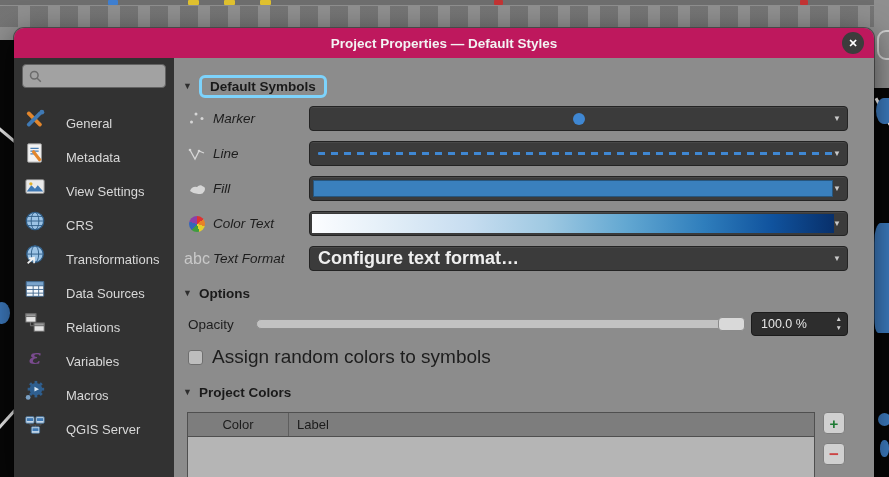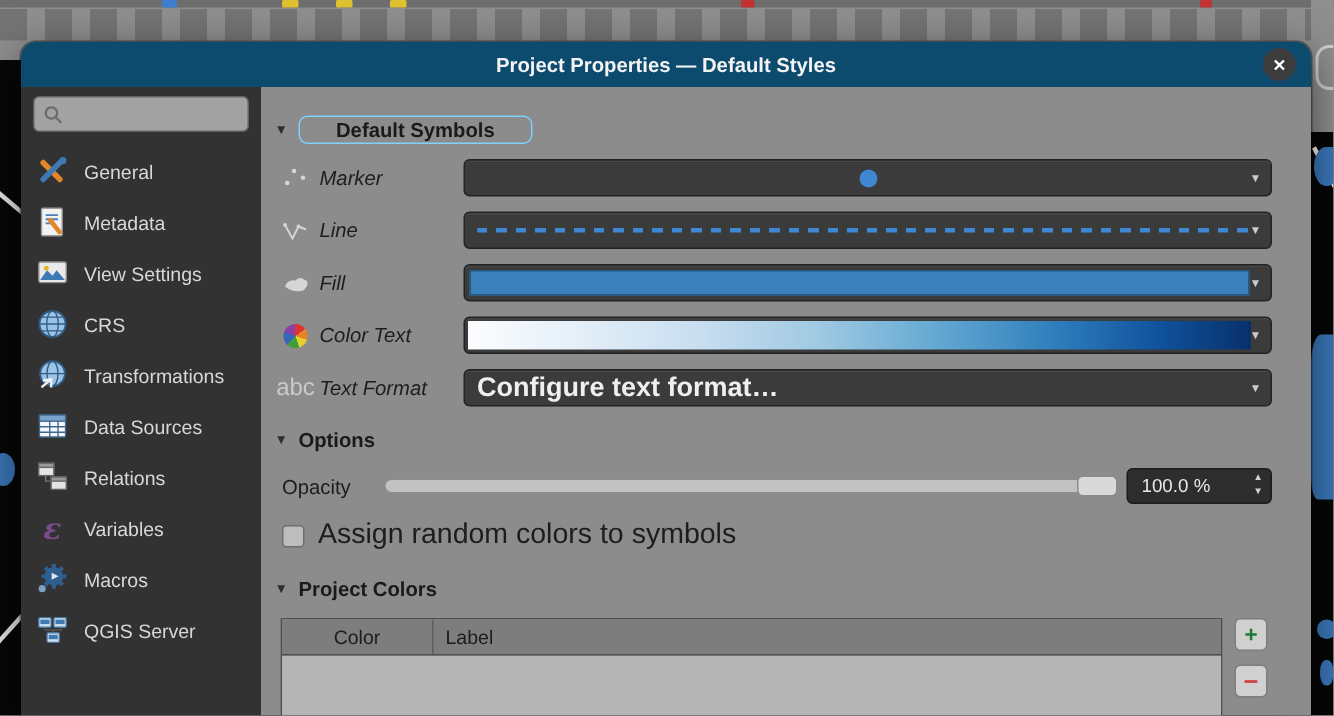--- a/index.html
+++ b/index.html
@@ -24,45 +24,45 @@
   .bg-right-canvas{position:absolute;left:0;top:88px;width:15px;height:389px;background:#060606;overflow:hidden;}
   .bg-right-canvas .blob{position:absolute;background:#3b78bb;}
   .bg-right-canvas .wcurve{position:absolute;background:#f4f4f4;width:30px;height:3px;transform:rotate(62deg);}
   
   .dialog{
     position:absolute;left:14px;top:28px;width:860px;height:449px;
     border-radius:10px 10px 0 0;background:#8c8c8c;overflow:hidden;
     box-shadow:0 0 0 1px rgba(0,0,0,.4),0 8px 30px rgba(0,0,0,.55);
     display:flex;flex-direction:column;
   }
-  .titlebar{height:30px;flex:none;background:#0c4a6e;position:relative;display:flex;align-items:center;justify-content:center;}
+  .titlebar{height:30px;flex:none;background:#be185d;position:relative;display:flex;align-items:center;justify-content:center;}
   .title{color:#f3f3f3;font-weight:bold;font-size:13.5px;}
   .close-btn{
     position:absolute;right:10px;top:4px;width:22px;height:22px;border-radius:50%;
     background:#3c3c3c;border:none;color:#ffffff;font-size:11px;font-weight:bold;
     display:flex;align-items:center;justify-content:center;cursor:pointer;padding:0;
   }
   .dialog-body{flex:1;display:flex;min-height:0;}
   
   .sidebar{width:160px;flex:none;background:#323232;padding-top:4px;box-sizing:border-box;overflow:hidden;}
   .searchbox{
     margin:2px 8px 9px 8px;height:24px;background:#a2a2a2;border:1px solid #626262;border-radius:4px;
     display:flex;align-items:center;gap:5px;padding:0 6px;box-sizing:border-box;
   }
   .searchbox input{flex:1;background:transparent;border:none;outline:none;font-size:12px;color:#222;min-width:0;}
-  .nav-item{height:34px;display:flex;align-items:center;gap:9px;padding-left:9px;color:#d8d8d8;font-size:13px;cursor:pointer;white-space:nowrap;}
+  .nav-item{height:34px;display:flex;align-items:flex-end;gap:19px;padding-left:9px;color:#d8d8d8;font-size:13px;cursor:pointer;white-space:nowrap;}
   .nav-item.selected{background:#ededed;color:#151515;}
   .nicon{width:24px;height:24px;flex:none;display:flex;align-items:center;justify-content:center;}
   .eps{font-family:"DejaVu Serif",serif;font-style:italic;font-size:20px;color:#7a4b8f;font-weight:bold;}
   
   .panel{flex:1;min-width:0;padding:18px 26px 0 7px;box-sizing:border-box;color:#1d1d1d;}
   .group-header{display:flex;align-items:center;gap:5px;height:20px;}
   .tri{font-size:9px;color:#2e2e2e;width:13px;text-align:center;}
   .gtitle{font-weight:bold;font-size:13.5px;color:#1a1a1a;}
-  .gtitle.boxed{border:1px solid #7dd3fc;border-radius:6px;padding:1px 24px;}
+  .gtitle.boxed{border:3px solid #7dd3fc;border-radius:6px;padding:1px 8px;}
   .symrows{margin-top:10px;}
   .symrow{display:flex;align-items:center;height:25px;margin-bottom:10px;}
   .rowicon{width:22px;margin-left:5px;flex:none;display:flex;align-items:center;justify-content:center;}
   .rowlabel{width:96px;flex:none;font-size:13.5px;color:#1d1d1d;padding-left:5px;font-style:italic;}
   .dropdown{
     flex:1;height:25px;background:#3b3b3b;border:1px solid #232323;border-radius:4px;
     position:relative;display:flex;align-items:center;box-sizing:border-box;cursor:pointer;
     box-shadow:inset 0 1px 0 rgba(255,255,255,.07);
   }
   .dd-arrow{position:absolute;right:6px;color:#c9c9c9;font-size:8px;}

